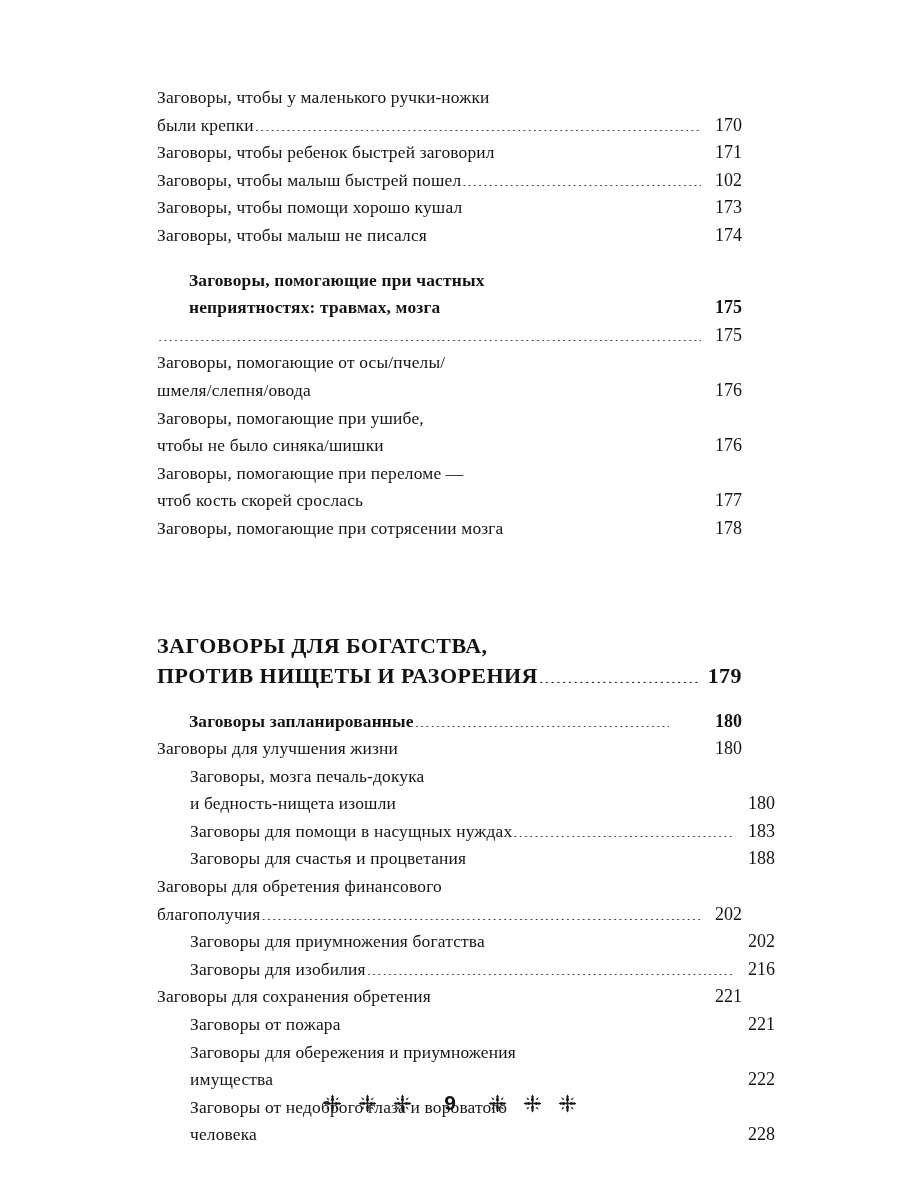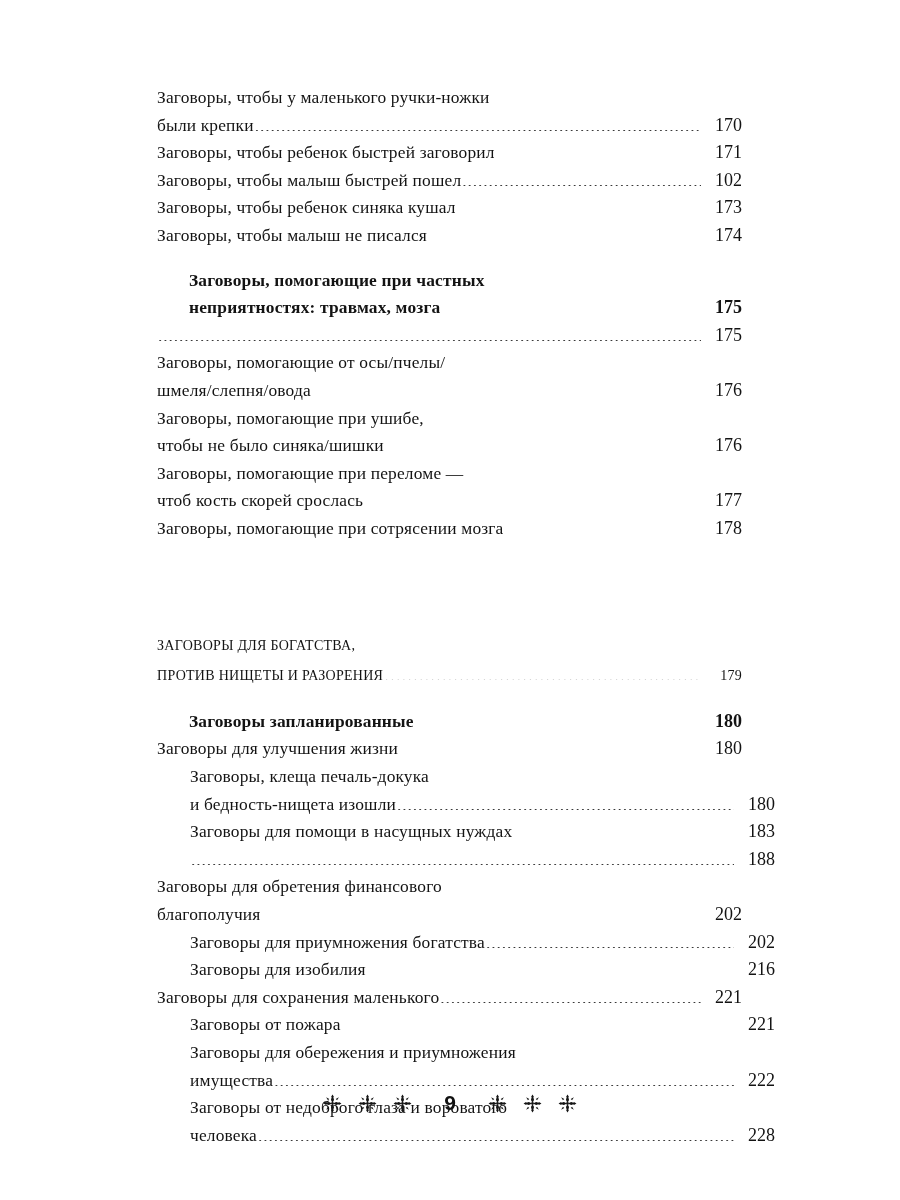--- a/index.html
+++ b/index.html
@@ -79,22 +79,22 @@
   .lvl0 { padding-left: 0; }
   .lvl1 { padding-left: 33px; }
 
   
   .entry.bold .txt,
   .entry.bold .pg { font-weight: bold; margin-left: 32px; }
 
   
   .entry.chapter .txt,
   .entry.chapter .pg {
-    font-weight: normal;
-    font-size: 14px;
+    font-weight: bold;
+    font-size: 22px;
     letter-spacing: 0.02em;
   }
   .entry.chapter { line-height: 30px; font-size: 19.4px; }
   .entry.chapter .leader::before { font-size: 19.4px; }
 
   
   .gap-sm { height: 17px; }
   .gap-lg { height: 88px; }
 
   
@@ -147,21 +147,21 @@
         <span class="txt">Заговоры, чтобы ребенок быстрей заговорил</span>
         <span class="leader"></span>
         <span class="pg">171</span>
       </div>
       <div class="entry lvl0">
         <span class="txt">Заговоры, чтобы малыш быстрей пошел</span>
         <span class="leader"></span>
         <span class="pg">102</span>
       </div>
       <div class="entry lvl0">
-        <span class="txt">Заговоры, чтобы ребенок синяка кушал</span>
+        <span class="txt">Заговоры, чтобы помощи хорошо кушал</span>
         <span class="leader"></span>
         <span class="pg">173</span>
       </div>
       <div class="entry lvl0">
         <span class="txt">Заговоры, чтобы малыш не писался</span>
         <span class="leader"></span>
         <span class="pg">174</span>
       </div>
       <div class="gap-sm"></div>
       <div class="entry lvl0 bold cont">
@@ -224,34 +224,35 @@
         <span class="txt">Заговоры запланированные</span>
         <span class="leader"></span>
         <span class="pg">180</span>
       </div>
       <div class="entry lvl0">
         <span class="txt">Заговоры для улучшения жизни</span>
         <span class="leader"></span>
         <span class="pg">180</span>
       </div>
       <div class="entry lvl1 cont">
-        <span class="txt">Заговоры, клеща печаль-докука</span>
+        <span class="txt">Заговоры, мозга печаль-докука</span>
         <span class="pg"></span>
       </div>
       <div class="entry lvl1">
         <span class="txt">и бедность-нищета изошли</span>
         <span class="leader"></span>
         <span class="pg">180</span>
       </div>
       <div class="entry lvl1">
         <span class="txt">Заговоры для помощи в насущных нуждах</span>
         <span class="leader"></span>
         <span class="pg">183</span>
       </div>
       <div class="entry lvl1">
+        <span class="txt">Заговоры для счастья и процветания</span>
         <span class="leader"></span>
         <span class="pg">188</span>
       </div>
       <div class="entry lvl0 cont">
         <span class="txt">Заговоры для обретения финансового</span>
         <span class="pg"></span>
       </div>
       <div class="entry lvl0">
         <span class="txt">благополучия</span>
         <span class="leader"></span>
@@ -261,21 +262,21 @@
         <span class="txt">Заговоры для приумножения богатства</span>
         <span class="leader"></span>
         <span class="pg">202</span>
       </div>
       <div class="entry lvl1">
         <span class="txt">Заговоры для изобилия</span>
         <span class="leader"></span>
         <span class="pg">216</span>
       </div>
       <div class="entry lvl0">
-        <span class="txt">Заговоры для сохранения маленького</span>
+        <span class="txt">Заговоры для сохранения обретения</span>
         <span class="leader"></span>
         <span class="pg">221</span>
       </div>
       <div class="entry lvl1">
         <span class="txt">Заговоры от пожара</span>
         <span class="leader"></span>
         <span class="pg">221</span>
       </div>
       <div class="entry lvl1 cont">
         <span class="txt">Заговоры для обережения и приумножения</span>

